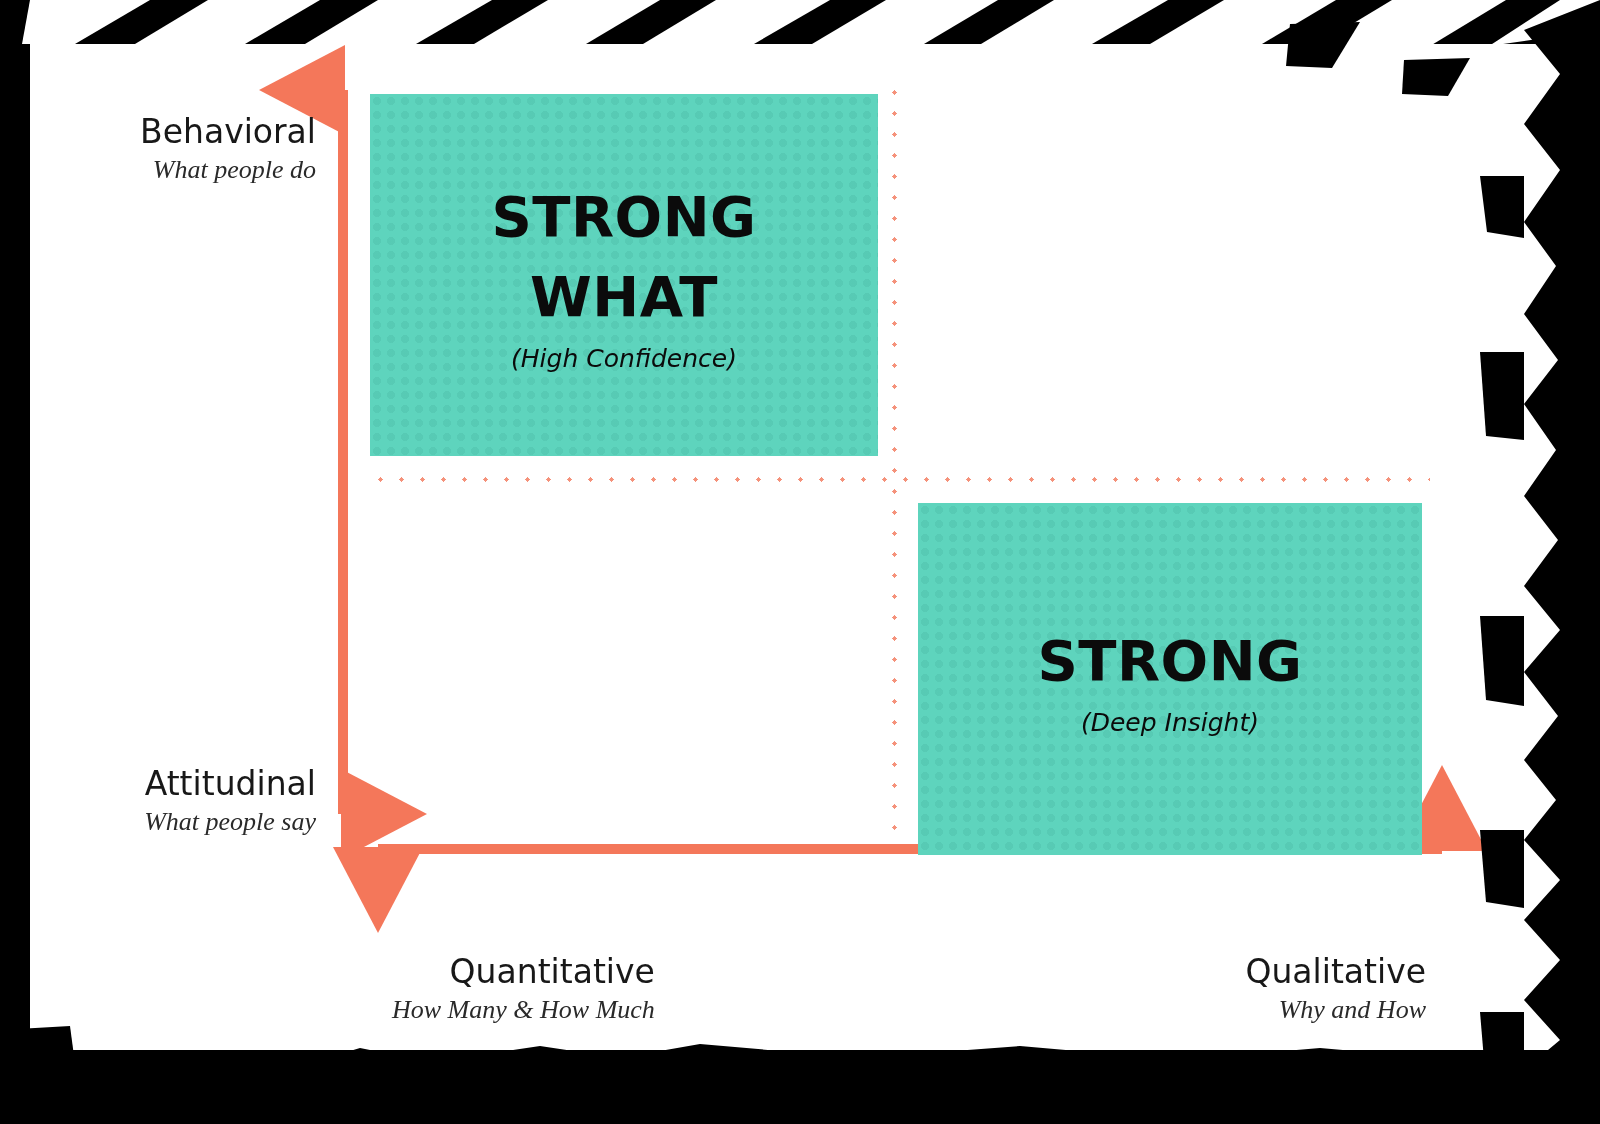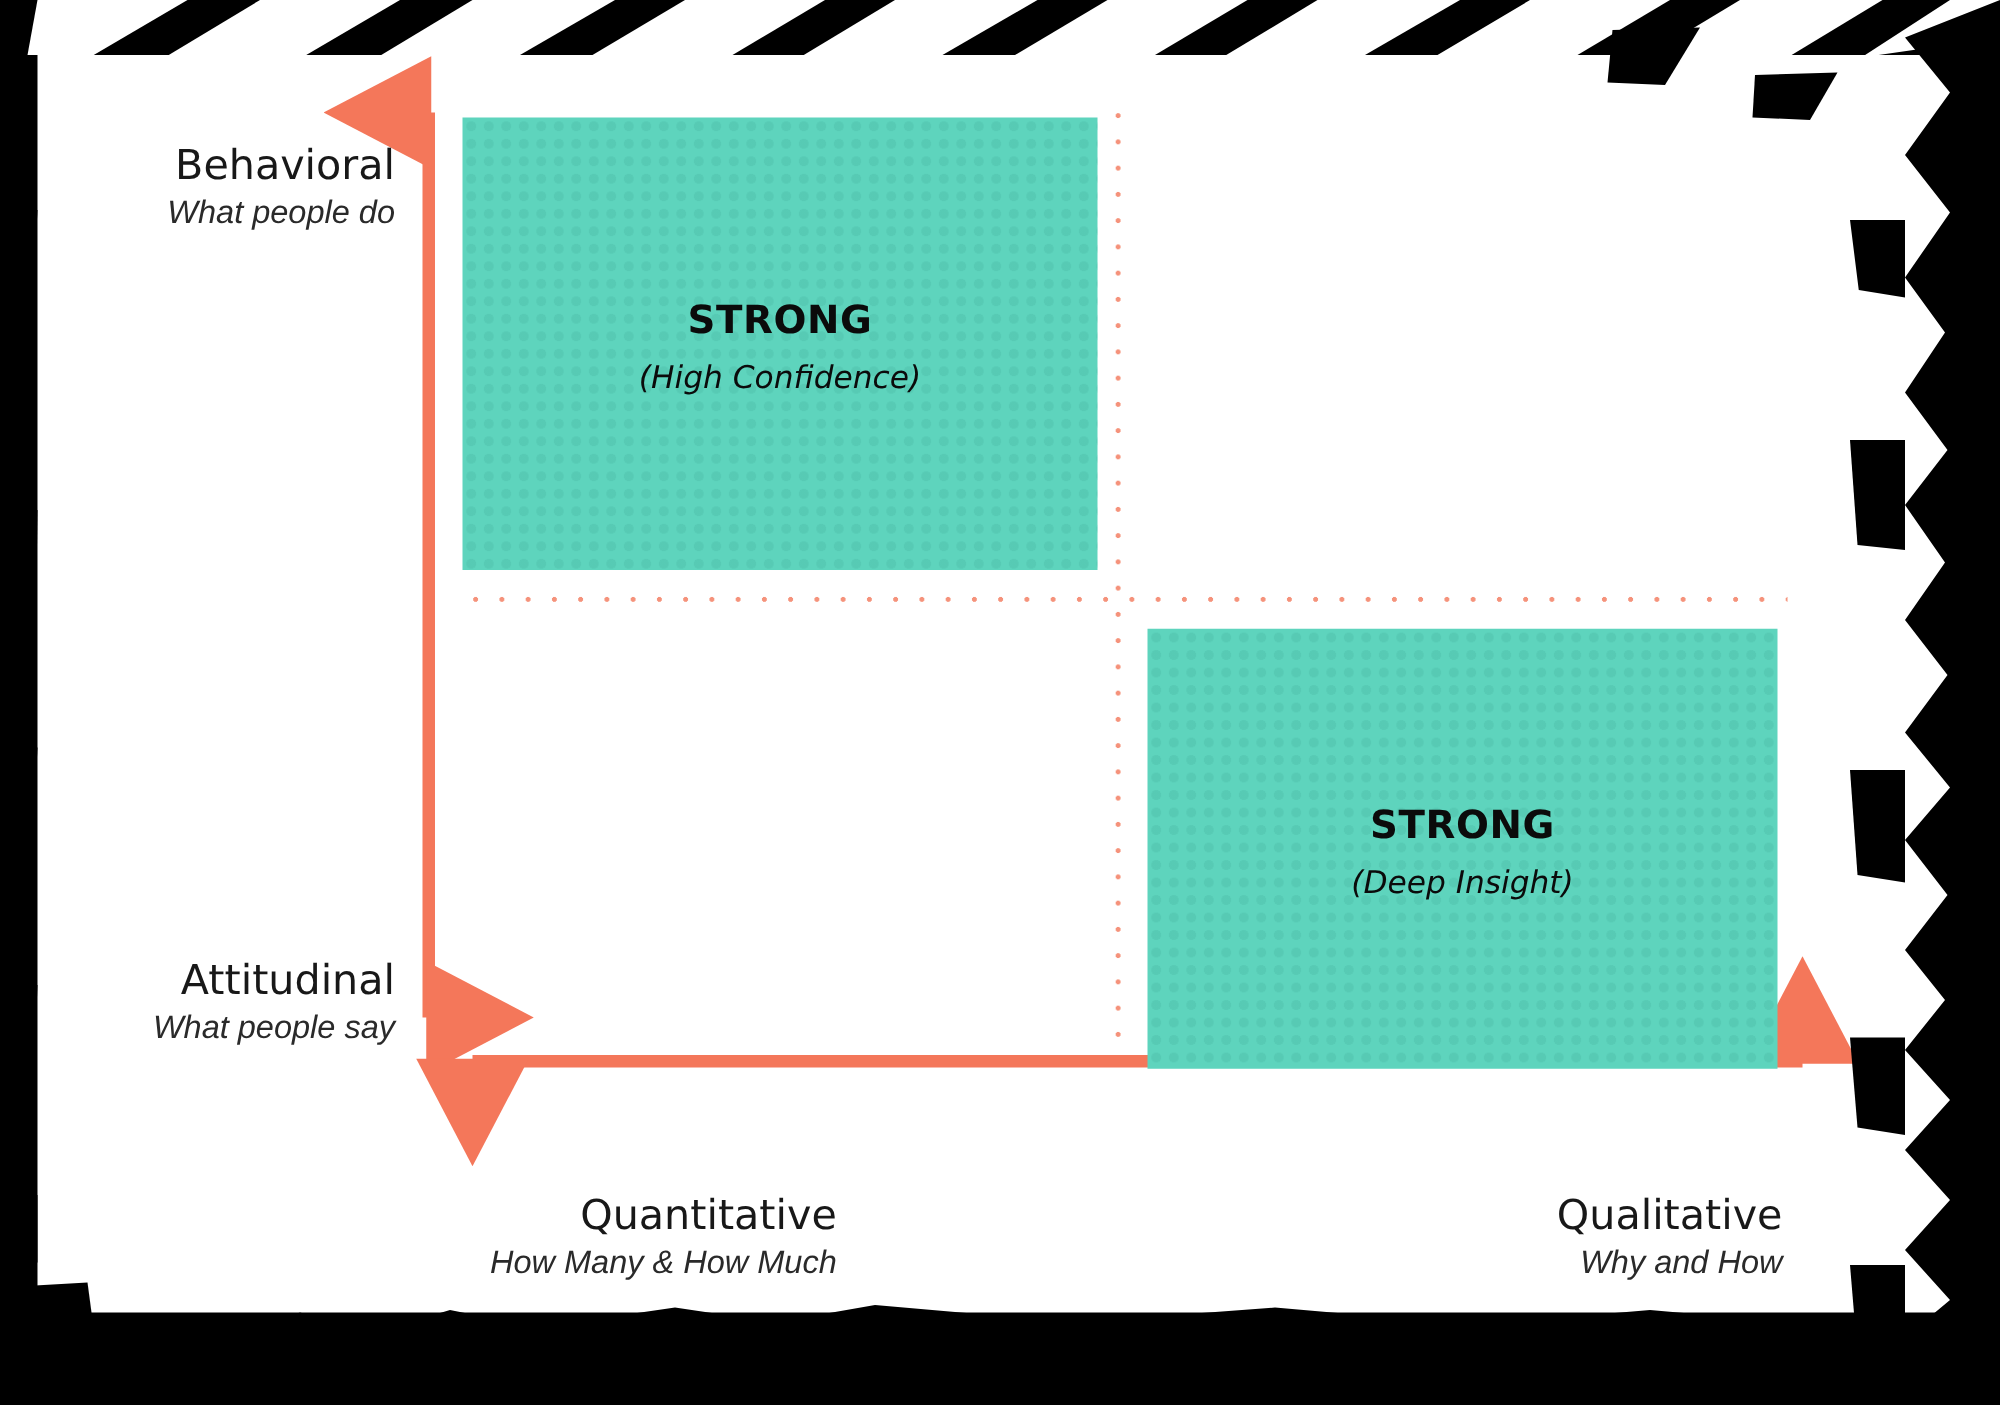--- a/index.html
+++ b/index.html
@@ -95,21 +95,21 @@
     background-size: 14px 14px;
     display: flex;
     flex-direction: column;
     align-items: center;
     justify-content: center;
     box-sizing: border-box;
   }
   .quad .q-title {
     font-family: "DejaVu Sans", sans-serif;
     font-weight: 700;
-    font-size: 31px;
+    font-size: 56px;
     line-height: 1.42;
     letter-spacing: .5px;
     color: #0b0b0b;
     text-align: right;
     margin: 0;
   }
   .quad .q-sub {
     font-family: "DejaVu Sans", sans-serif;
     font-weight: 400;
     font-style: italic;
@@ -140,21 +140,21 @@
   .axlabel .main {
     font-family: "DejaVu Sans", sans-serif;
     font-weight: 400;
     font-size: 33px;
     line-height: 1.12;
     white-space: nowrap;
     color: #181818;
     text-align: right;
   }
   .axlabel .sub {
-    font-family: Liberation Sans, sans-serif;
+    font-family: Liberation Serif, serif;
     font-style: italic;
     font-weight: 400;
     font-size: 26px;
     line-height: 1.2;
     white-space: nowrap;
     color: #2a2a2a;
     margin-top: 3px;
   }
 
   #lbl-behavioral {
@@ -209,20 +209,21 @@
           </marker>
         </defs>
 
         <line x1="313" y1="46" x2="313" y2="770" stroke="#f4775a" stroke-width="10" marker-start="url(#arrUp)" marker-end="url(#arrDown)"></line>
 
         <line x1="348" y1="805" x2="1412" y2="805" stroke="#f4775a" stroke-width="10" marker-start="url(#arrLeft)" marker-end="url(#arrRight)"></line>
       </svg>
 
       <div class="quad" id="quad-what">
         <div class="q-title">STRONG</div>
+        <div class="q-title">WHAT</div>
         <div class="q-sub">(High Confidence)</div>
       </div>
 
       <div class="quad" id="quad-why">
         <div class="q-title">STRONG</div>
         <div class="q-sub">(Deep Insight)</div>
       </div>
 
       <div class="axlabel" id="lbl-behavioral">
         <div class="main">Behavioral</div>

